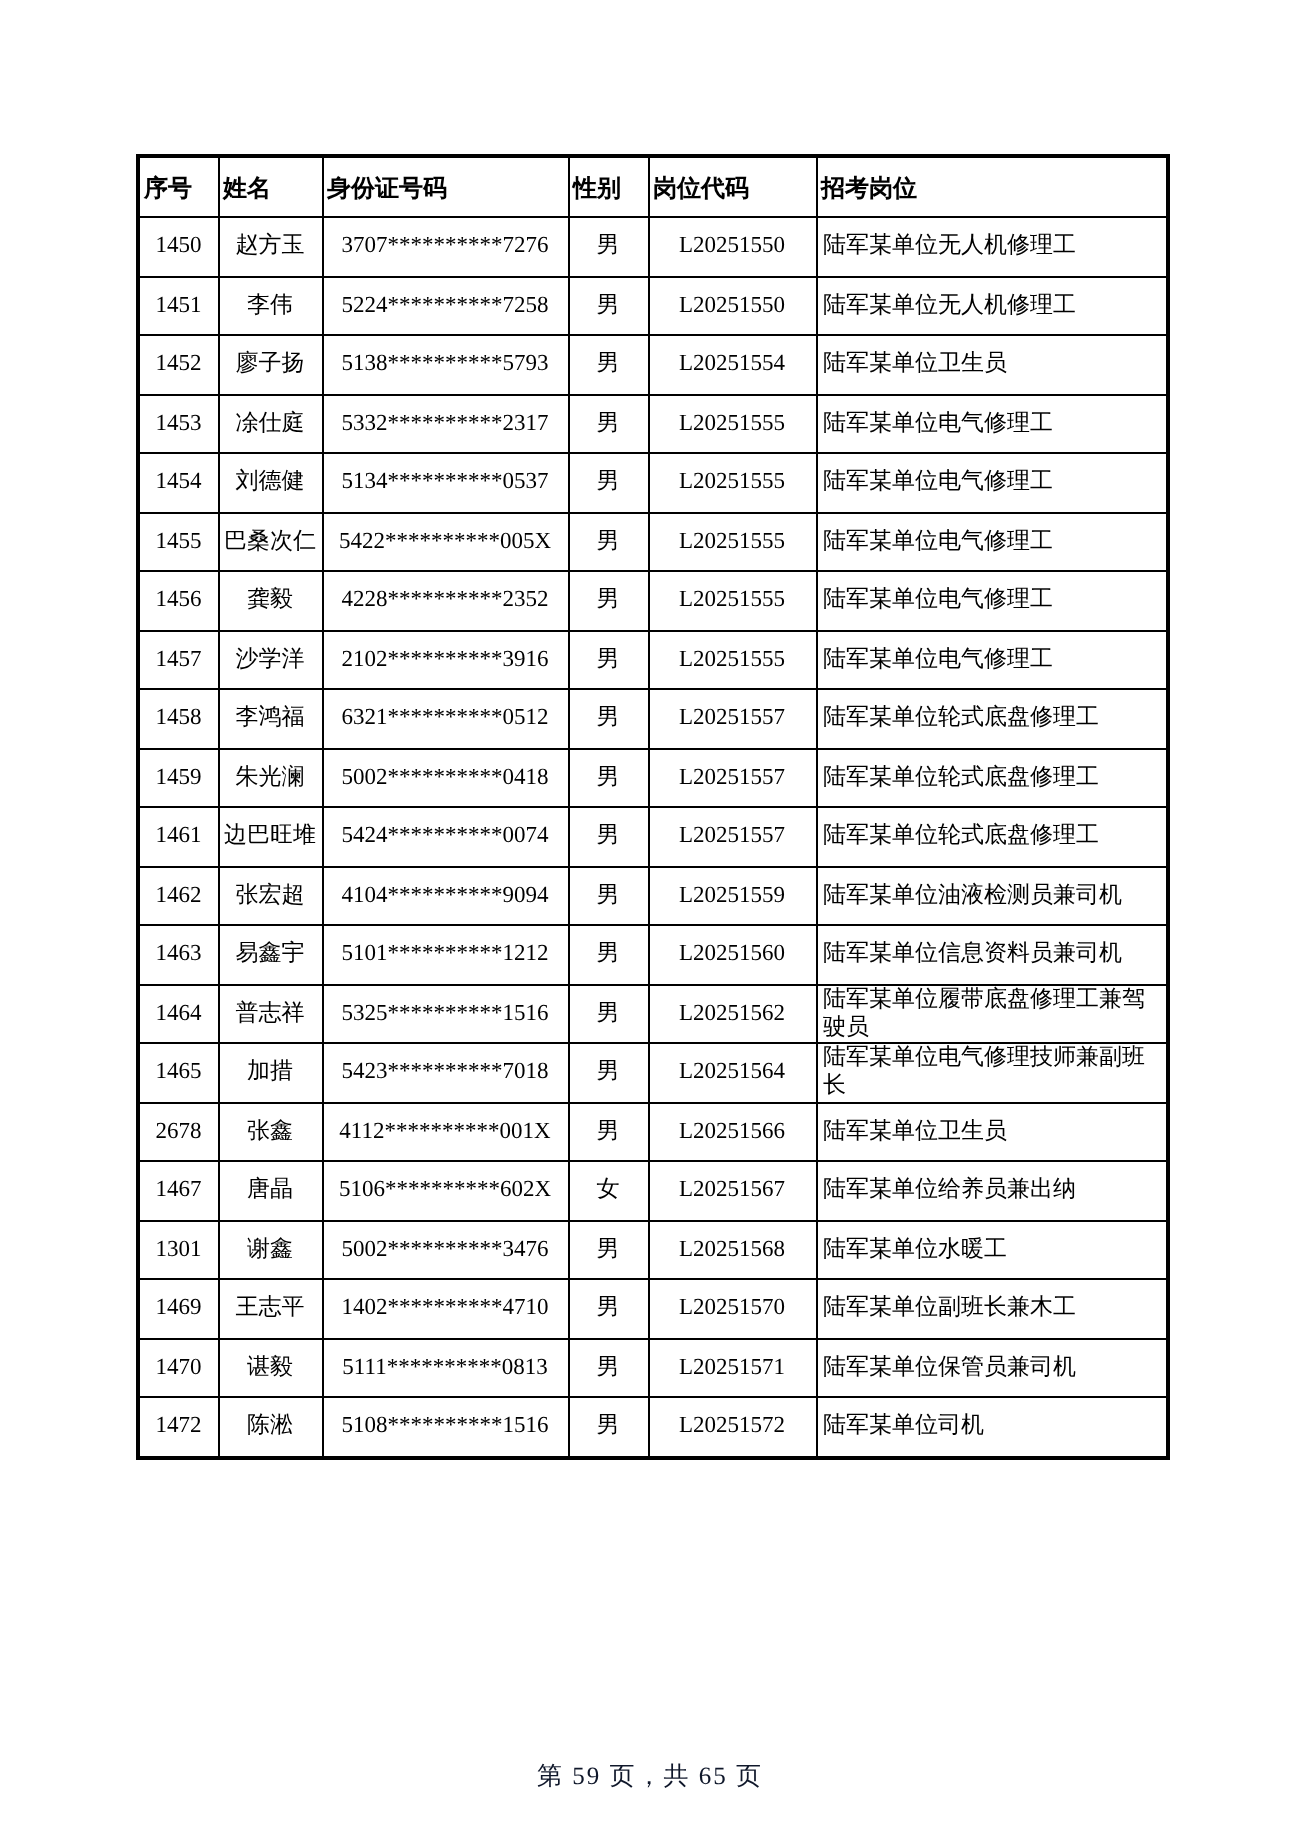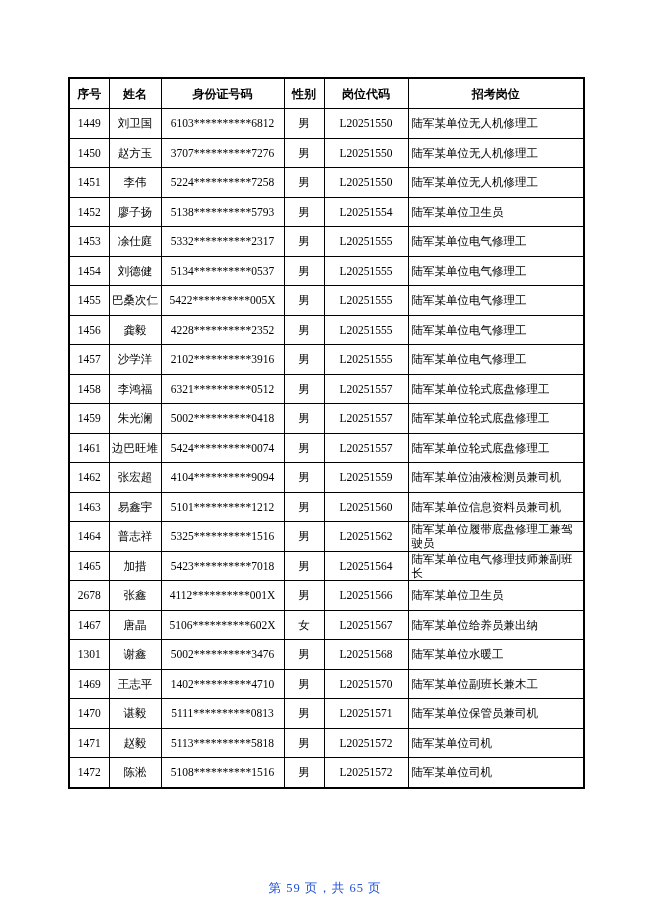--- a/index.html
+++ b/index.html
@@ -30,21 +30,21 @@
     border: 1px solid #000000;
     padding: 0 2px;
     vertical-align: middle;
     overflow: hidden;
     word-break: break-all;
   }
   table.roster th {
     font-weight: bold;
     font-size: 12px;
     height: 29px;
-    text-align: center;
+    text-align: left;
     line-height: 14px;
     margin-top: 20px;
   }
   table.roster td {
     font-size: 11.5px;
     height: 28.5px;
     text-align: center;
     line-height: 14px;
     font-weight: normal;
   }
@@ -53,21 +53,21 @@
     padding-left: 3px;
     padding-right: 2px;
   }
   .footer {
     position: absolute;
     left: 0;
     top: 880px;
     width: 100%;
     text-align: center;
     font-size: 12.5px;
-    color: #1d4ed8;
+    color: #0f172a;
     letter-spacing: 1px;
   }
 </style>
 </head>
 <body>
 
 <div class="page">
 
   <table class="roster">
     <colgroup>
@@ -83,28 +83,20 @@
         <th>序号</th>
         <th>姓名</th>
         <th>身份证号码</th>
         <th>性别</th>
         <th>岗位代码</th>
         <th>招考岗位</th>
       </tr>
     </thead>
     <tbody>
         <tr>
-          <td class="c0">1449</td>
-          <td class="c1">刘卫国</td>
-          <td class="c2">6103**********6812</td>
-          <td class="c3">男</td>
-          <td class="c4">L20251550</td>
-          <td class="c5">陆军某单位无人机修理工</td>
-        </tr>
-        <tr>
           <td class="c0">1450</td>
           <td class="c1">赵方玉</td>
           <td class="c2">3707**********7276</td>
           <td class="c3">男</td>
           <td class="c4">L20251550</td>
           <td class="c5">陆军某单位无人机修理工</td>
         </tr>
         <tr>
           <td class="c0">1451</td>
           <td class="c1">李伟</td>
@@ -251,28 +243,20 @@
         </tr>
         <tr>
           <td class="c0">1470</td>
           <td class="c1">谌毅</td>
           <td class="c2">5111**********0813</td>
           <td class="c3">男</td>
           <td class="c4">L20251571</td>
           <td class="c5">陆军某单位保管员兼司机</td>
         </tr>
         <tr>
-          <td class="c0">1471</td>
-          <td class="c1">赵毅</td>
-          <td class="c2">5113**********5818</td>
-          <td class="c3">男</td>
-          <td class="c4">L20251572</td>
-          <td class="c5">陆军某单位司机</td>
-        </tr>
-        <tr>
           <td class="c0">1472</td>
           <td class="c1">陈淞</td>
           <td class="c2">5108**********1516</td>
           <td class="c3">男</td>
           <td class="c4">L20251572</td>
           <td class="c5">陆军某单位司机</td>
         </tr>
       </tbody>
   </table>
 

